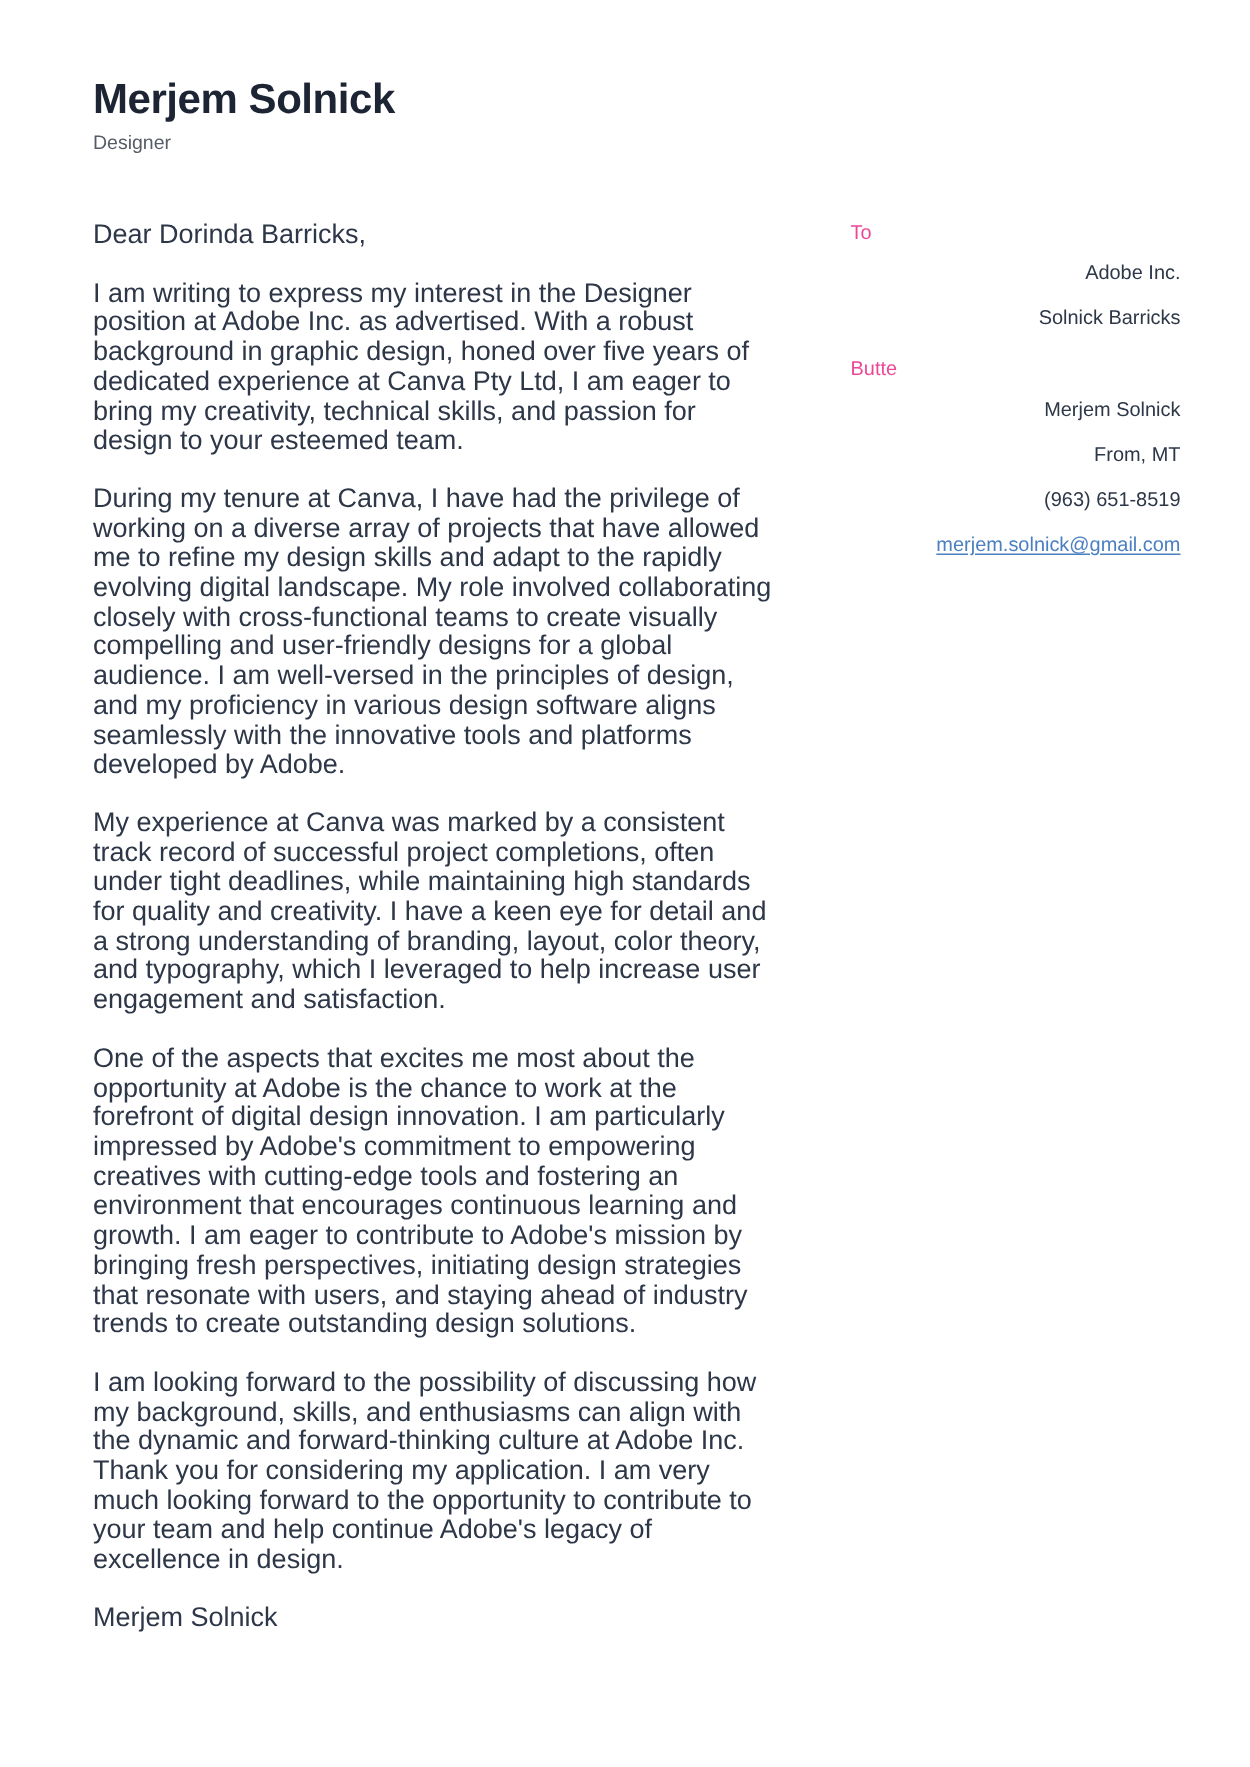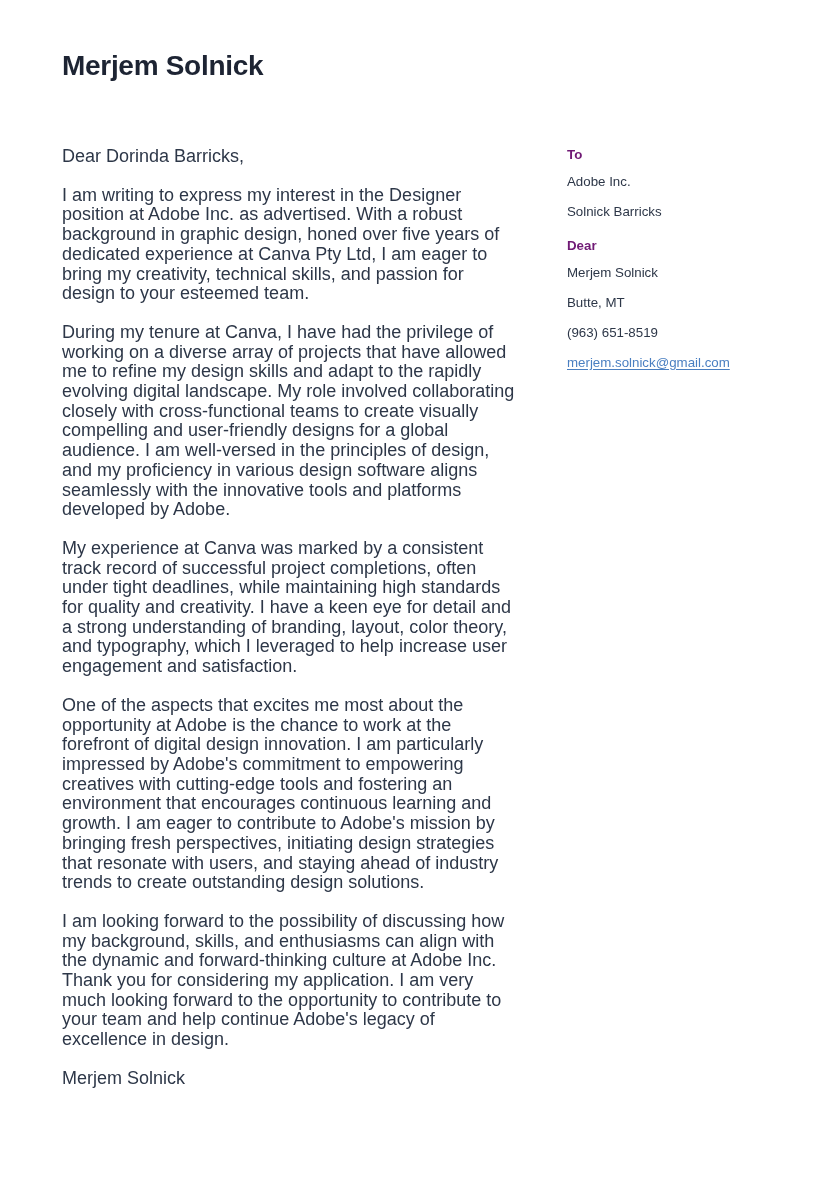--- a/index.html
+++ b/index.html
@@ -73,48 +73,50 @@
   .salutation { margin-bottom: 19px; }
   .para { margin-bottom: 19px; }
   .closing { margin-bottom: 19px; }
   .signature { margin-bottom: 0; }
 
   
   .side-group { margin-bottom: 18px; }
   .side-group:last-child { margin-bottom: 0; }
   .side-heading {
     font-size: 13.3px;
-    font-weight: 700;
-    color: #701a75;
+    font-weight: 400;
+    color: #ec4899;
     line-height: 1.2;
     margin: 0 0 11px 0;
   }
   .side-line {
     font-size: 13.3px;
     font-weight: 400;
     color: #2d3748;
     line-height: 1.2;
     margin: 0 0 14px 0;
+    text-align: right;
   }
   .side-line:last-child { margin-bottom: 0; }
   .side-link {
     font-size: 13.3px;
     color: #4a7fc1;
     text-underline-offset: 2px;
     line-height: 1.2;
     display: inline-block;
   }
 </style>
 </head>
 <body>
 
 <div class="page">
 
   <div class="header">
     <h1 class="name">Merjem Solnick</h1>
+    <div class="job-title">Designer</div>
   </div>
 
   <div class="body-col">
     <p class="salutation">Dear Dorinda Barricks,</p>
     <p class="para">I am writing to express my interest in the Designer position at Adobe Inc. as advertised. With a robust background in graphic design, honed over five years of dedicated experience at Canva Pty Ltd, I am eager to bring my creativity, technical skills, and passion for design to your esteemed team.</p>
     <p class="para">During my tenure at Canva, I have had the privilege of working on a diverse array of projects that have allowed me to refine my design skills and adapt to the rapidly evolving digital landscape. My role involved collaborating closely with cross-functional teams to create visually compelling and user-friendly designs for a global audience. I am well-versed in the principles of design, and my proficiency in various design software aligns seamlessly with the innovative tools and platforms developed by Adobe.</p>
     <p class="para">My experience at Canva was marked by a consistent track record of successful project completions, often under tight deadlines, while maintaining high standards for quality and creativity. I have a keen eye for detail and a strong understanding of branding, layout, color theory, and typography, which I leveraged to help increase user engagement and satisfaction.</p>
     <p class="para">One of the aspects that excites me most about the opportunity at Adobe is the chance to work at the forefront of digital design innovation. I am particularly impressed by Adobe's commitment to empowering creatives with cutting-edge tools and fostering an environment that encourages continuous learning and growth. I am eager to contribute to Adobe's mission by bringing fresh perspectives, initiating design strategies that resonate with users, and staying ahead of industry trends to create outstanding design solutions.</p>
     <p class="para">I am looking forward to the possibility of discussing how my background, skills, and enthusiasms can align with the dynamic and forward-thinking culture at Adobe Inc. Thank you for considering my application. I am very much looking forward to the opportunity to contribute to your team and help continue Adobe's legacy of excellence in design.</p>
     <p class="signature">Merjem Solnick</p>
@@ -122,23 +124,23 @@
 
   <div class="side-col">
 
     <div class="side-group">
       <div class="side-heading">To</div>
       <div class="side-line">Adobe Inc.</div>
       <div class="side-line">Solnick Barricks</div>
     </div>
 
     <div class="side-group">
-      <div class="side-heading">Dear</div>
+      <div class="side-heading">Butte</div>
       <div class="side-line">Merjem Solnick</div>
-      <div class="side-line">Butte, MT</div>
+      <div class="side-line">From, MT</div>
       <div class="side-line">(963) 651-8519</div>
       <div class="side-line">
         <a class="side-link" href="#">merjem.solnick@gmail.com</a>
       </div>
     </div>
 
   </div>
 
 </div>
 

